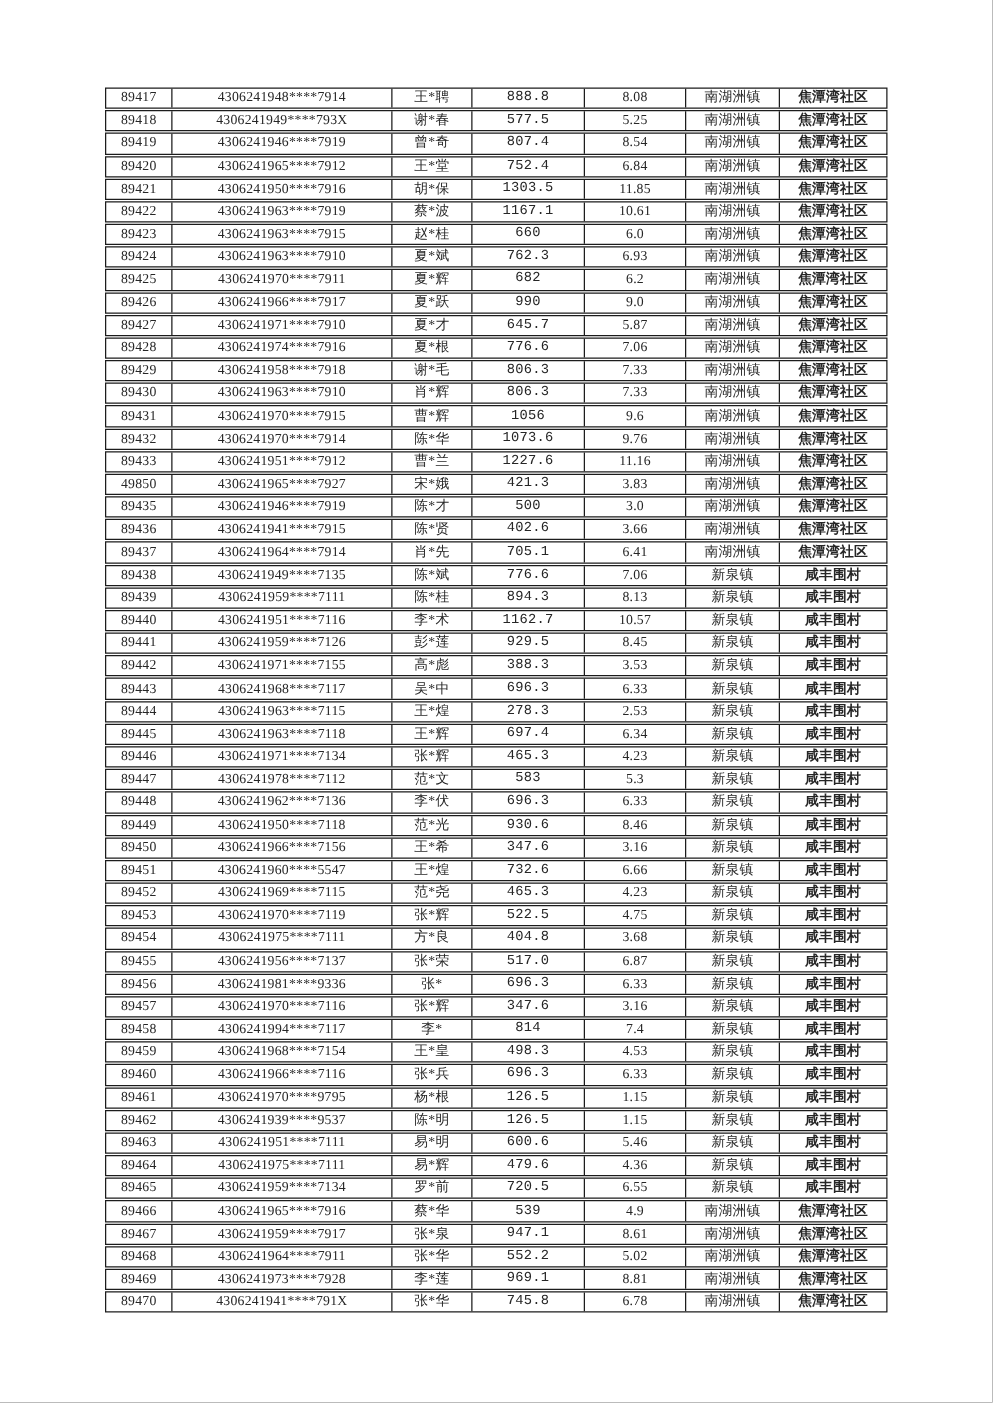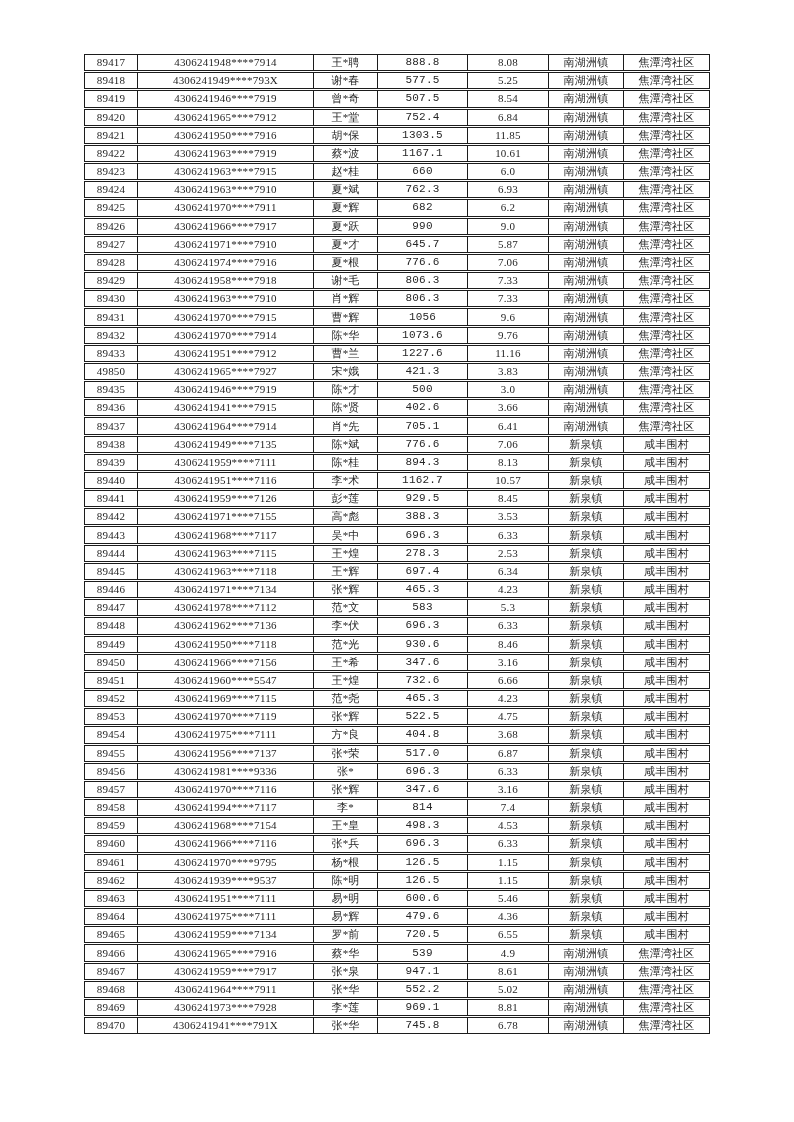--- a/index.html
+++ b/index.html
@@ -13,21 +13,21 @@
     height: 1122px;
     background: #ffffff;
     margin: 0 auto;
     font-family: "Liberation Serif", "DejaVu Serif", serif;
     color: #262626;
     overflow: hidden;
   }
   .table {
     position: absolute;
     left: 84px;
-    top: 54px;
+    top: 70px;
     width: 626px;
     height: 981px;
     display: flex;
     flex-direction: column;
     justify-content: space-between;
   }
   .row {
     box-sizing: border-box;
     height: 17.2px;
     border: 1px solid #1c1c1c;
@@ -47,21 +47,21 @@
     overflow: hidden;
     letter-spacing: 0.2px;
   }
   .cell:last-child { border-right: none; }
   .col-serial  { width: 53px;  }
   .col-id      { width: 176px; }
   .col-name    { width: 64px; text-align: center;  }
   .col-amount  { width: 90px; font-family: Liberation Mono, monospace;  }
   .col-rate    { width: 81px; text-align: right;  }
   .col-town    { width: 75px;  }
-  .col-village { flex: 1;      }
+  .col-village { flex: 1; font-weight: bold;      }
 </style>
 </head>
 <body>
 
 <div class="page">
   <div class="table" id="beneficiary-table">
       <div class="row">
         <div class="cell col-serial">89417</div>
         <div class="cell col-id">4306241948****7914</div>
         <div class="cell col-name">王*聘</div>
@@ -76,21 +76,21 @@
         <div class="cell col-name">谢*春</div>
         <div class="cell col-amount">577.5</div>
         <div class="cell col-rate">5.25</div>
         <div class="cell col-town">南湖洲镇</div>
         <div class="cell col-village">焦潭湾社区</div>
       </div>
       <div class="row">
         <div class="cell col-serial">89419</div>
         <div class="cell col-id">4306241946****7919</div>
         <div class="cell col-name">曾*奇</div>
-        <div class="cell col-amount">507.5</div>
+        <div class="cell col-amount">807.4</div>
         <div class="cell col-rate">8.54</div>
         <div class="cell col-town">南湖洲镇</div>
         <div class="cell col-village">焦潭湾社区</div>
       </div>
       <div class="row">
         <div class="cell col-serial">89420</div>
         <div class="cell col-id">4306241965****7912</div>
         <div class="cell col-name">王*堂</div>
         <div class="cell col-amount">752.4</div>
         <div class="cell col-rate">6.84</div>

